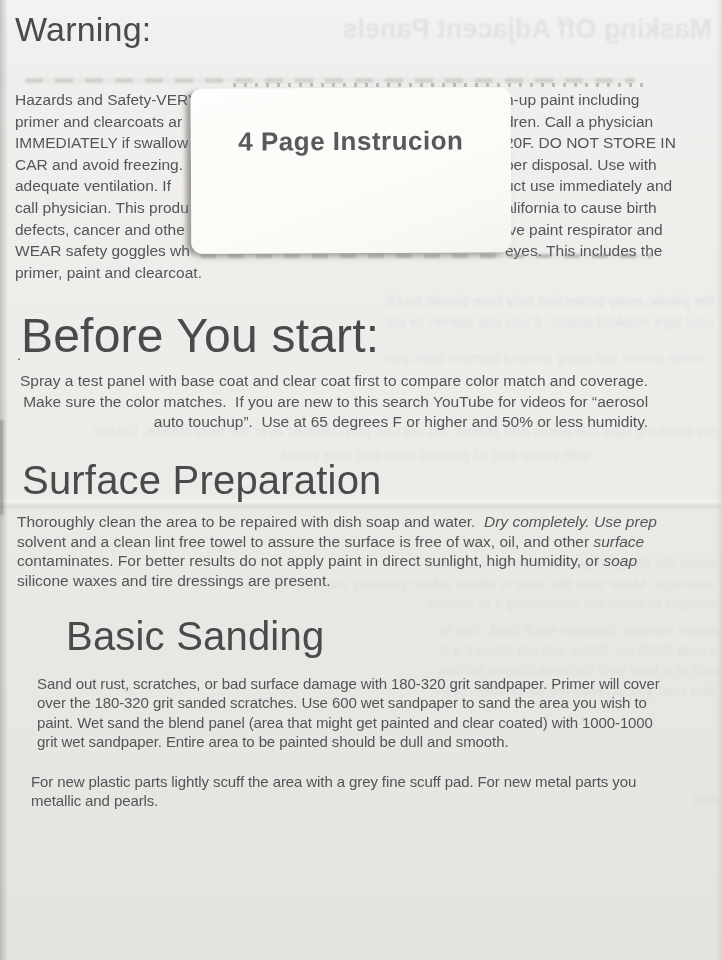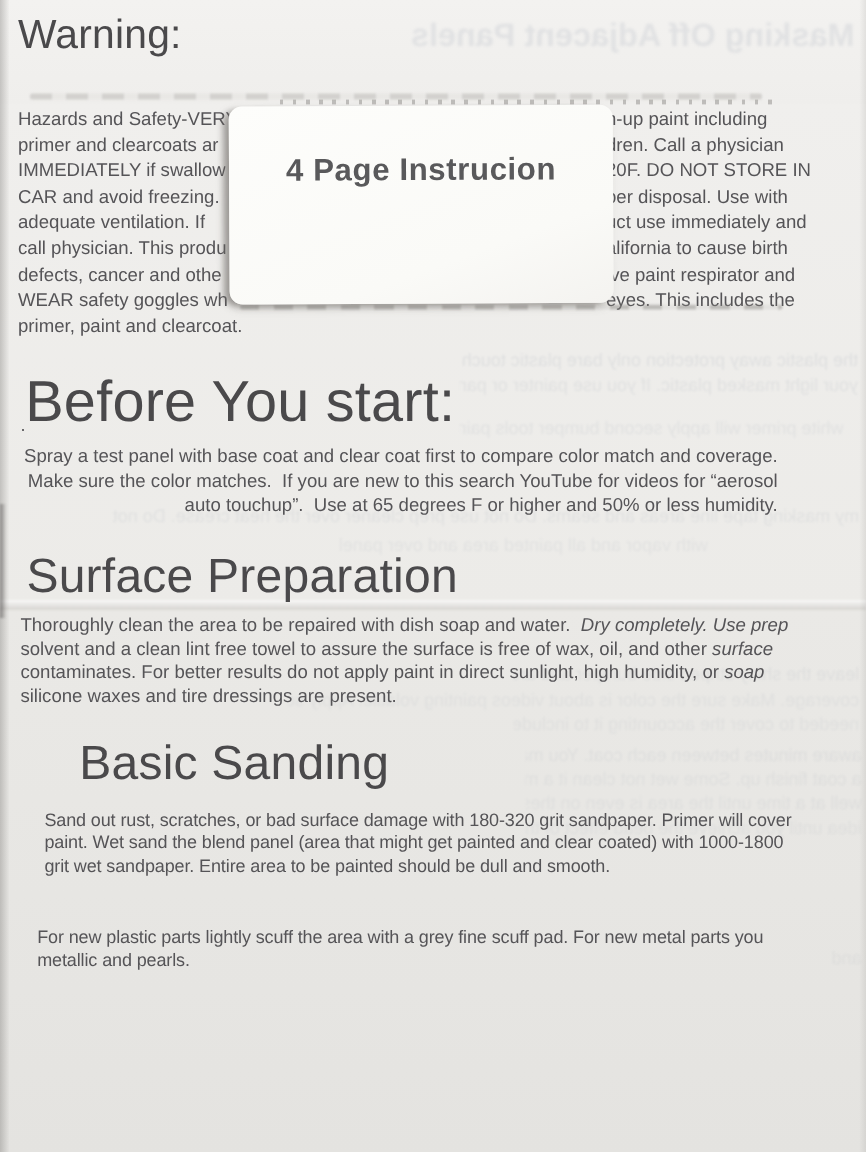--- a/index.html
+++ b/index.html
@@ -150,21 +150,22 @@
   <div class="body-text surface-para">
     <div class="line"><span>Thoroughly clean the area to be repaired with dish soap and water.  </span><span class="ital">Dry completely. Use prep</span></div>
     <div class="line"><span>solvent and a clean lint free towel to assure the surface is free of wax, oil, and other </span><span class="ital">surface</span></div>
     <div class="line"><span>contaminates. For better results do not apply paint in direct sunlight, high humidity, or </span><span class="ital">soap</span></div>
     <div class="line"><span>silicone waxes and tire dressings are present.</span></div>
   </div>
 
   <div class="heading h-basic">Basic Sanding</div>
   <div class="body-text sanding-para1">
     <div class="line">Sand out rust, scratches, or bad surface damage with 180-320 grit sandpaper. Primer will cover</div>
-    <div class="line">paint. Wet sand the blend panel (area that might get painted and clear coated) with 1000-1800</div>
+    <div class="line">over the 180-320 grit sanded scratches. Use 600 wet sandpaper to sand the area you wish to</div>
+    <div class="line">paint. Wet sand the blend panel (area that might get painted and clear coated) with 1000-1000</div>
     <div class="line">grit wet sandpaper. Entire area to be painted should be dull and smooth.</div>
   </div>
   <div class="body-text sanding-para2">
     <div class="line">For new plastic parts lightly scuff the area with a grey fine scuff pad. For new metal parts you</div>
     <div class="line">metallic and pearls.</div>
   </div>
 
 </div>
 
 </body></html>

